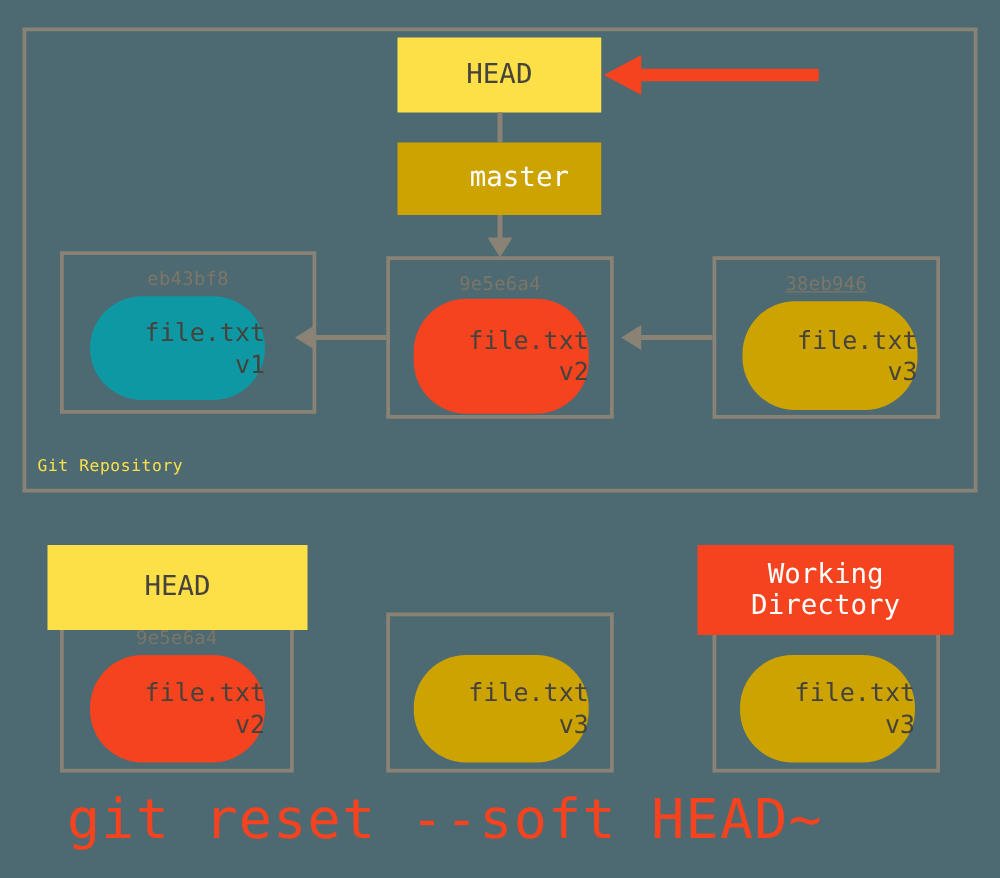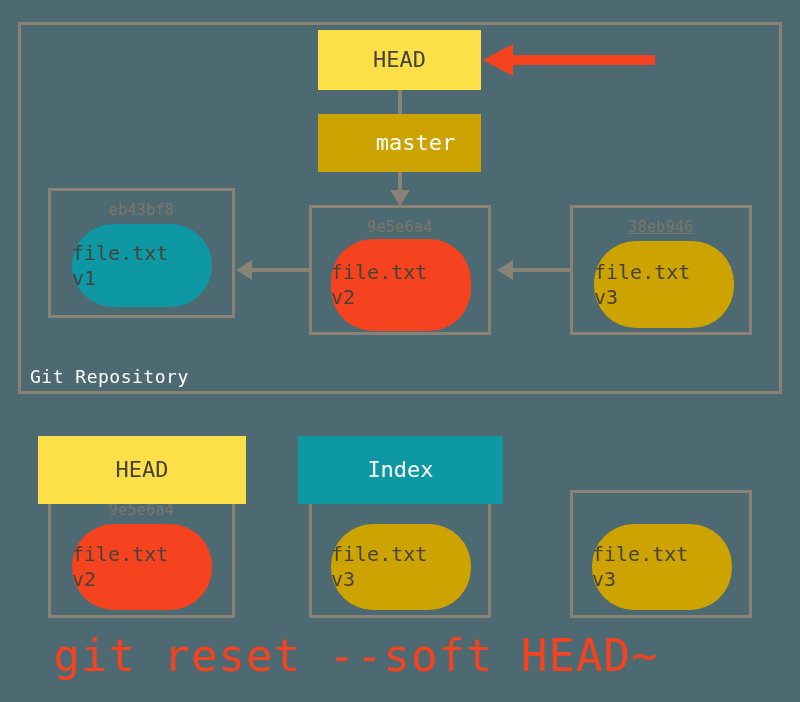--- a/index.html
+++ b/index.html
@@ -26,23 +26,23 @@
     top: 22px;
     width: 764px;
     height: 372px;
     border: 3px solid #8a8275;
     box-sizing: border-box;
   }
   .repo-label {
     position: absolute;
     left: 30px;
     top: 366px;
-    font-size: 18px;
+    font-size: 13px;
     letter-spacing: 0.5px;
-    color: #ffffff;
+    color: #fde047;
     white-space: nowrap;
   }
 
   
   .labelbox {
     position: absolute;
     box-sizing: border-box;
     display: flex;
     align-items: center;
     justify-content: center;
@@ -68,21 +68,21 @@
     font-size: 15px;
     color: #7d7567;
     letter-spacing: 0.3px;
   }
   .blob {
     position: absolute;
     box-sizing: border-box;
     border-radius: 42px;
     display: flex;
     flex-direction: column;
-    align-items: flex-start;
+    align-items: flex-end;
     justify-content: center;
     color: #46433c;
     font-size: 20px;
     line-height: 1.25;
   }
   .blob.teal { background: #0d98a3; }
   .blob.red  { background: #f4431e; }
   .blob.gold { background: #cca300; }
   .blob span { display: block; }
 
@@ -153,21 +153,21 @@
 
   <div class="vline" style="left:398px; top:90px; height:24px;"></div>
 
   <div class="labelbox gold" style="left:318px; top:114px; width:163px; height:58px; font-size:22px;">
     <span>master</span>
   </div>
 
   <div class="vline" style="left:398px; top:172px; height:22px;"></div>
   <div class="arrow-down" style="left:390px; top:190px;"></div>
 
-  <div class="areabox" style="left:48px; top:188px; width:187px; height:130px;">
+  <div class="areabox" style="left:48px; top:201px; width:205px; height:130px;">
     <div class="hashlabel" style="top:10px;">eb43bf8</div>
     <div class="blob teal" style="left:21px; top:33px; width:140px; height:83px;">
       <span>file.txt</span>
       <span>v1</span>
     </div>
   </div>
 
   <div class="areabox" style="left:309px; top:205px; width:182px; height:130px;">
     <div class="hashlabel" style="top:10px;">9e5e6a4</div>
     <div class="blob red" style="left:19px; top:31px; width:140px; height:92px;">
@@ -204,27 +204,28 @@
     <span>HEAD</span>
   </div>
 
   <div class="areabox" style="left:309px; top:490px; width:182px; height:128px;">
     <div class="hashlabel" style="top:8px;"></div>
     <div class="blob gold" style="left:19px; top:31px; width:140px; height:86px;">
       <span>file.txt</span>
       <span>v3</span>
     </div>
   </div>
-  <div class="labelbox teal" style="left:298px; top:436px; width:205px; height:68px; font-size:22px;">
-    <span>Index</span>
-  </div>
 
   <div class="areabox" style="left:570px; top:490px; width:182px; height:128px;">
     <div class="hashlabel" style="top:8px;"></div>
     <div class="blob gold" style="left:19px; top:31px; width:140px; height:86px;">
       <span>file.txt</span>
       <span>v3</span>
     </div>
   </div>
+  <div class="labelbox red" style="left:558px; top:436px; width:205px; height:72px; font-size:22px;">
+    <span>Working
+Directory</span>
+  </div>
 
   <div class="caption">git reset --soft HEAD~</div>
 
 </div>
 
 </body></html>

